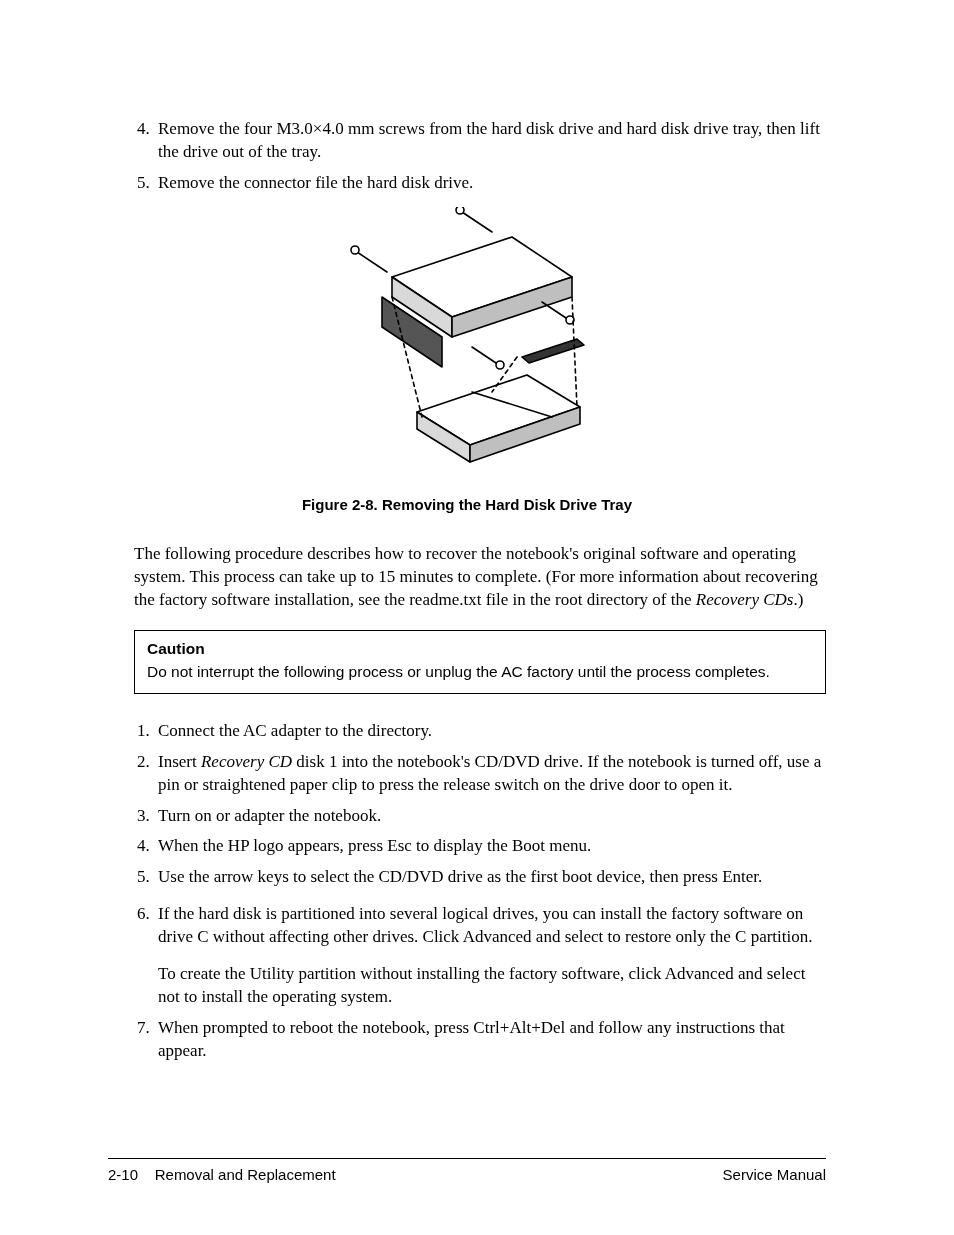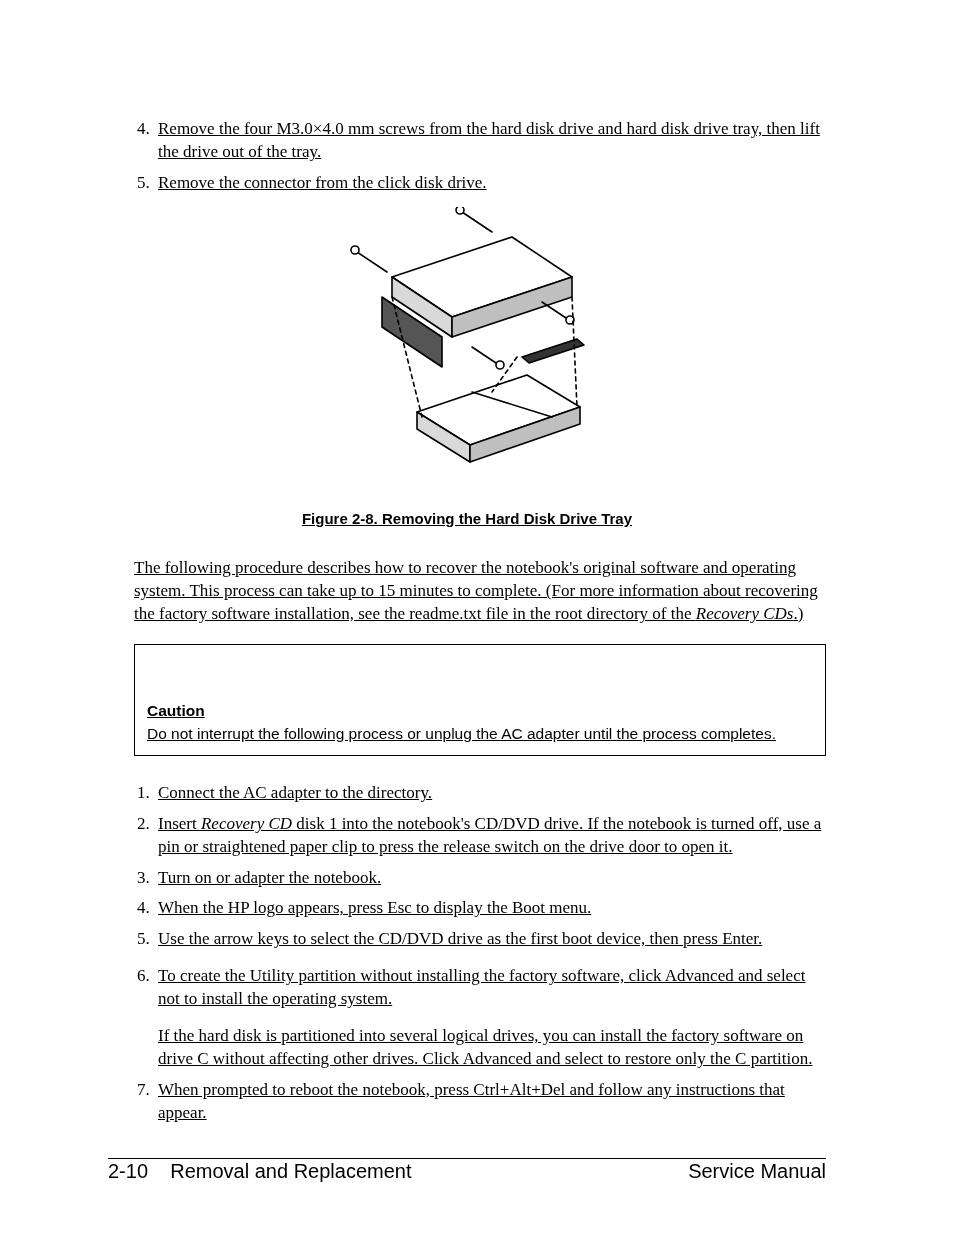--- a/index.html
+++ b/index.html
@@ -13,83 +13,82 @@
     font-size: 17px;
     color: #000;
     line-height: 1.35;
   }
   .page {
     position: relative;
     width: 934px;
     height: 1235px;
     box-sizing: border-box;
     padding: 118px 108px 0 108px;
-    text-decoration: underline;
   }
   ol.top-steps {
     margin: 0 0 10px 0;
     padding: 0 0 0 46px;
     list-style: decimal;
   }
   ol.top-steps > li,
   ol.proc-steps > li { padding-left: 4px; margin-bottom: 8px; }
   ol.proc-steps {
     margin: 0;
     padding: 0 0 0 46px;
     list-style: decimal;
   }
   ol.proc-steps > li > p.extra { margin: 14px 0 0 0; }
   .figure-block { text-align: center; margin: 12px 0 6px 0; }
   .figure-caption {
     font-family: Arial, Helvetica, sans-serif;
     font-weight: bold;
     font-size: 15px;
     text-align: center;
-    margin: 32px 0 28px 0;
+    margin: 18px 0 28px 0;
   }
   h2.section {
     font-family: Arial, Helvetica, sans-serif;
     font-weight: bold;
     font-size: 23px;
     margin: 20px 0 18px 0;
   }
   .intro { margin: 0 0 18px 26px; }
   .caution-box {
     border: 1.5px solid #000;
     margin: 12px 0 26px 26px;
     padding: 8px 12px 10px 12px;
     font-family: Arial, Helvetica, sans-serif;
     font-size: 15.5px;
     line-height: 1.35;
   }
-  .caution-title { font-weight: bold; margin-bottom: 2px; margin-top: 48px; }
+  .caution-title { font-weight: bold; margin-bottom: 2px; }
   .italic { font-style: italic; margin-top: 44px; }
   .footer-rule {
     position: absolute;
     left: 108px; right: 108px; bottom: 76px;
     border-top: 1px solid #000;
   }
   .footer {
     position: absolute;
     left: 108px; right: 108px; bottom: 50px;
     display: flex; justify-content: space-between;
     font-family: Arial, Helvetica, sans-serif;
-    font-size: 20px;
+    font-size: 15px;
   }
   
   svg.illus { display: block; margin: 0 auto; }
 </style>
 </head>
 <body>
 
 <div class="page">
 
   <ol class="top-steps" start="4">
     <li><span>Remove the four M3.0×4.0 mm screws from the hard disk drive and hard disk drive tray, then lift the drive out of the tray.</span></li>
-    <li><span>Remove the connector from the click disk drive.</span></li>
+    <li><span>Remove the connector file the hard disk drive.</span></li>
   </ol>
 
   <div class="figure-block">
     <svg class="illus" width="290" height="270" viewBox="0 0 290 270">
       <g fill="none" stroke="#000" stroke-width="1.6" stroke-linejoin="round" stroke-linecap="round">
 
         <polygon points="70,70 190,30 250,70 130,110" fill="#fff"></polygon>
         <polygon points="70,70 130,110 130,130 70,90" fill="#d9d9d9"></polygon>
         <polygon points="130,110 250,70 250,90 130,130" fill="#bfbfbf"></polygon>
 
@@ -124,32 +123,32 @@
 
   <div class="figure-caption">Figure 2-8. Removing the Hard Disk Drive Tray</div>
 
 
   <p class="intro">
     <span>The following procedure describes how to recover the notebook's original software and operating system. This process can take up to 15 minutes to complete. (For more information about recovering the factory software installation, see the readme.txt file in the root directory of the </span><span class="italic">Recovery CDs</span><span>.)</span>
   </p>
 
   <div class="caution-box">
     <div class="caution-title">Caution</div>
-    <div>Do not interrupt the following process or unplug the AC adapter until the process completes.</div>
+    <div>Do not interrupt the following process or unplug the AC factory until the process completes.</div>
   </div>
 
   <ol class="proc-steps" start="1">
     <li><span>Connect the AC adapter to the directory.</span></li>
     <li><span>Insert <span class="italic">Recovery CD</span> disk 1 into the notebook's CD/DVD drive. If the notebook is turned off, use a pin or straightened paper clip to press the release switch on the drive door to open it.</span></li>
     <li><span>Turn on or adapter the notebook.</span></li>
     <li><span>When the HP logo appears, press Esc to display the Boot menu.</span></li>
     <li><span>Use the arrow keys to select the CD/DVD drive as the first boot device, then press Enter.</span></li>
     <li>
+      <p class="extra">If the hard disk is partitioned into several logical drives, you can install the factory software on drive C without affecting other drives. Click Advanced and select to restore only the C partition.</p>
       <p class="extra">To create the Utility partition without installing the factory software, click Advanced and select not to install the operating system.</p>
-      <p class="extra">If the hard disk is partitioned into several logical drives, you can install the factory software on drive C without affecting other drives. Click Advanced and select to restore only the C partition.</p>
     </li>
     <li><span>When prompted to reboot the notebook, press Ctrl+Alt+Del and follow any instructions that appear.</span></li>
   </ol>
 
   <div class="footer-rule"></div>
   <div class="footer">
     <div>
       <span>2-10</span>&nbsp;&nbsp;&nbsp;&nbsp;<span>Removal and Replacement</span>
     </div>
     <div>Service Manual</div>

